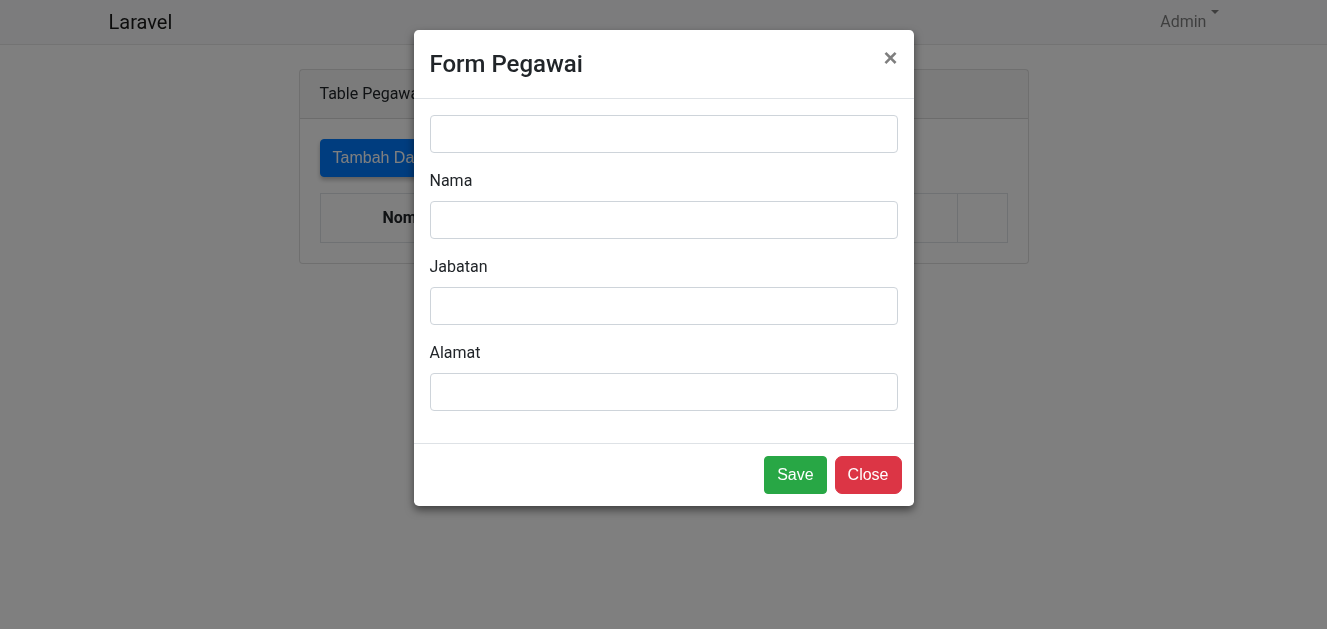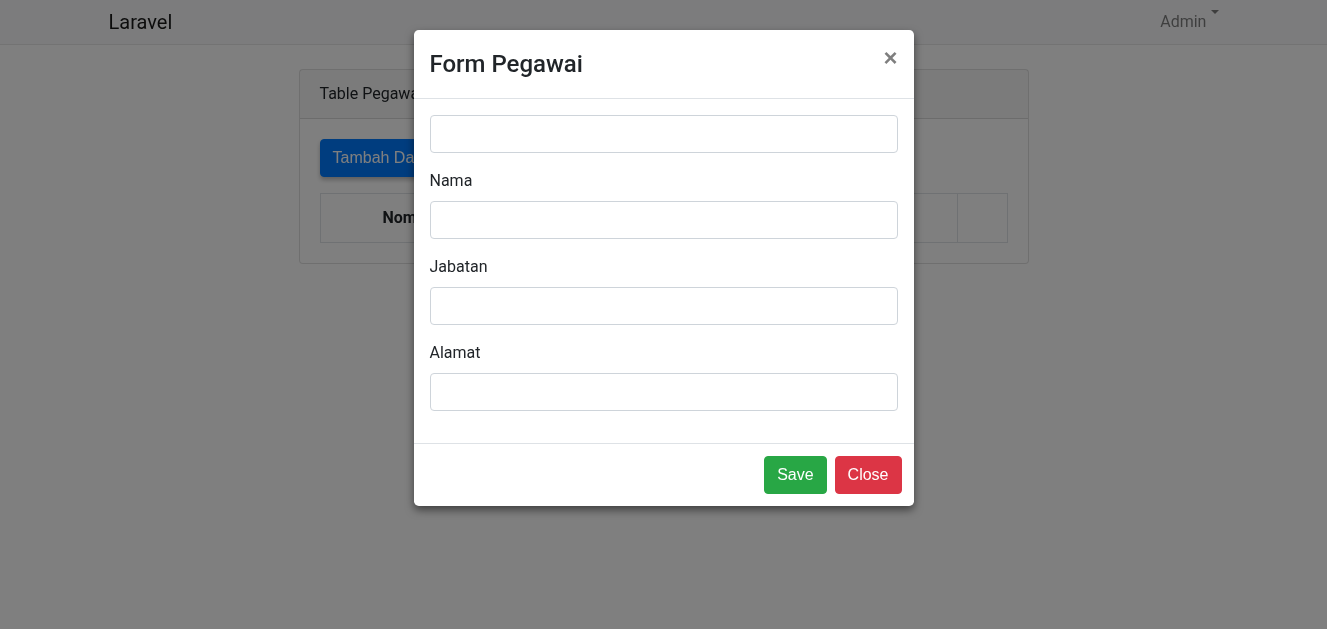--- a/index.html
+++ b/index.html
@@ -93,20 +93,21 @@
     }
     .btn-success {
       color: #fff;
       background-color: #28a745;
       border-color: #28a745;
     }
     .btn-danger {
       color: #fff;
       background-color: #dc3545;
       border-color: #dc3545;
+      border-radius: 7px;
     }
     .table {
       width: 100%;
       margin-top: 1rem;
       border-collapse: collapse;
     }
     .table th, .table td {
       padding: 0.75rem;
       border: 1px solid #dee2e6;
       text-align: center;

